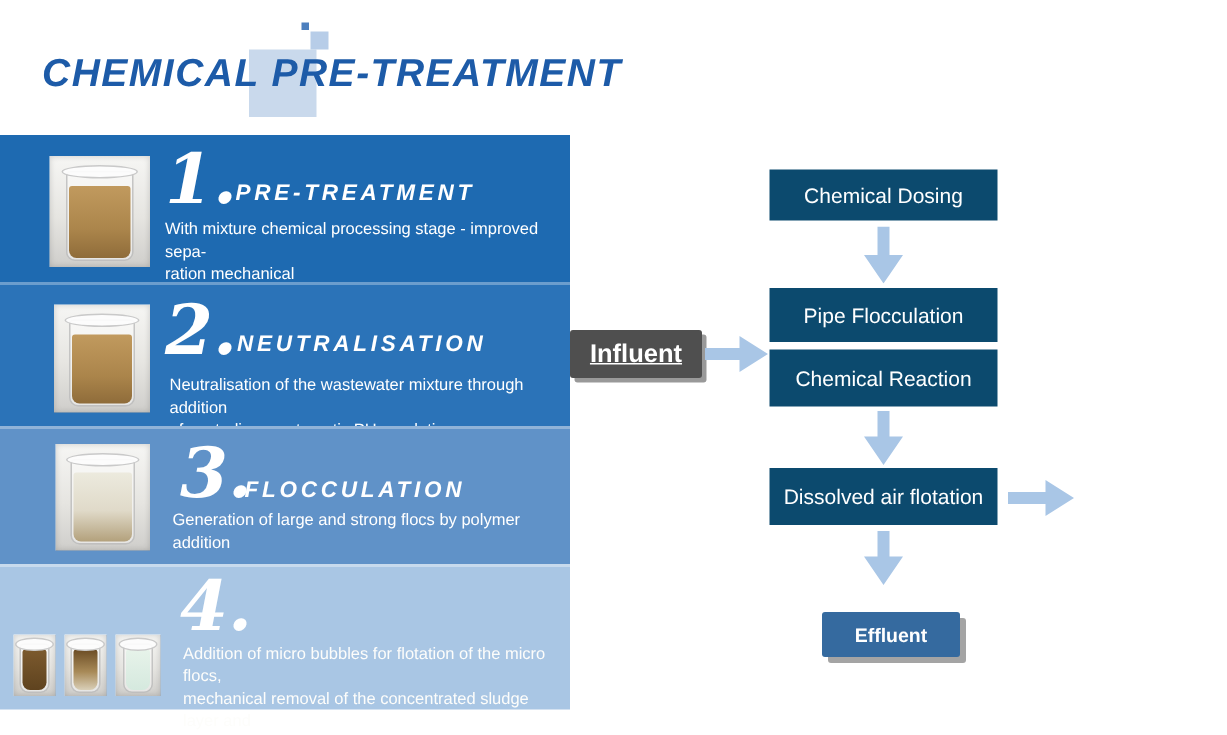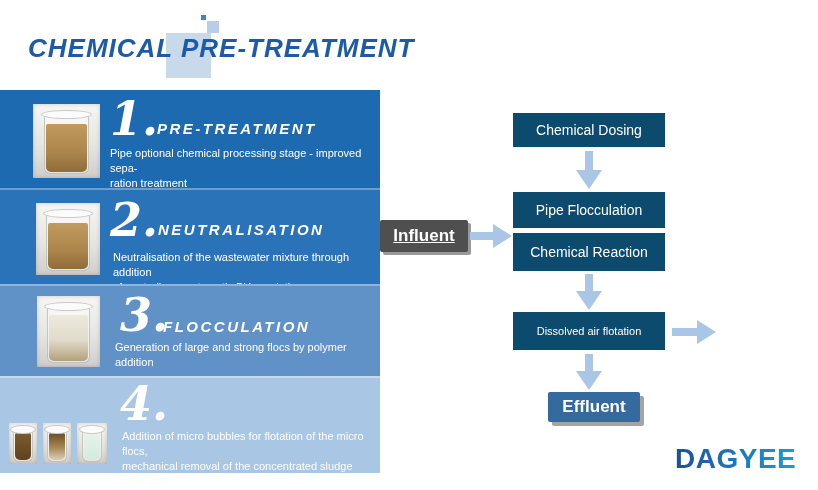--- a/index.html
+++ b/index.html
@@ -69,22 +69,22 @@
     display:flex; align-items:center; justify-content:center;
     font-size:14px;
   }
   .influent-box {
     position:absolute; left:380px; top:220px; width:88px; height:32px;
     background:#4f4f4f; color:#ffffff; font-weight:bold; font-size:17px;
     display:flex; align-items:center; justify-content:center;
     box-shadow:3px 3px 0 rgba(70,70,70,.55); border-radius:2px;text-decoration:underline;
   }
   .effluent-box {
-    position:absolute; left:548px; top:392px; width:92px; height:30px;
-    background:#356a9f; color:#ffffff; font-weight:bold; font-size:17px;
+    position:absolute; left:548px; top:408px; width:92px; height:30px;
+    background:#356a9f; color:#ffffff; font-weight:bold; font-size:13px;
     display:flex; align-items:center; justify-content:center;
     box-shadow:4px 4px 0 rgba(90,90,90,.55); border-radius:2px;
   }
   .sludge-box {
     position:absolute; left:724px; top:312px; width:78px; height:45px;
     background:#ffc000; color:#ffffff; font-size:12px; line-height:1.3;
     padding:7px 0 0 13px;
   }
   .arrow { position:absolute; }
   .arrow svg { display:block; }
@@ -111,22 +111,22 @@
     <div class="photo" style="left:33px; top:14px; width:67px; height:74px;">
       <div class="beaker">
         <div class="glass"></div>
           <div class="liquid liquid-murky"></div>
           <div class="rim"></div>
       </div>
     </div>
     <div class="step-number" style="left:110px; top:6px;">1.</div>
     <div class="step-title" style="left:157px; top:30px;text-align:center;">PRE-TREATMENT</div>
     <div class="step-desc" style="left:110px; top:56px; width:255px;">
-      <div>Pipe optional chemical processing stage - improved sepa-</div>
-      <div>ration treatment</div>
+      <div>With mixture chemical processing stage - improved sepa-</div>
+      <div>ration mechanical</div>
     </div>
   </div>
 
   <div class="step step2">
     <div class="photo" style="left:36px; top:13px; width:64px; height:72px;">
       <div class="beaker">
         <div class="glass"></div>
           <div class="liquid liquid-murky"></div>
           <div class="rim"></div>
       </div>
@@ -203,32 +203,31 @@
   <div class="flow-box" style="left:513px; top:233px; width:152px; height:38px;">Chemical Reaction</div>
 
   <div class="flow-box" style="left:513px; top:192px; width:152px; height:36px;">Pipe Flocculation</div>
 
   <div class="arrow" style="left:576px; top:274px;">
     <svg width="26" height="36" viewBox="0 0 26 36">
         <polygon points="9,0 17,0 17,17 26,17 13,36 0,17 9,17" fill="#a9c6e6"></polygon>
       </svg>
   </div>
 
-  <div class="flow-box" style="left:513px; top:312px; width:152px; height:38px; font-size:11px;">Dissolved air flotation</div>
+  <div class="flow-box" style="left:513px; top:312px; width:152px; height:38px; font-size:14px;">Dissolved air flotation</div>
 
   <div class="arrow" style="left:672px; top:320px;">
     <svg width="44" height="24" viewBox="0 0 44 24">
         <polygon points="0,8 25,8 25,0 44,12 25,24 25,16 0,16" fill="#a9c6e6"></polygon>
       </svg>
   </div>
 
 
   <div class="arrow" style="left:576px; top:354px;">
     <svg width="26" height="36" viewBox="0 0 26 36">
         <polygon points="9,0 17,0 17,17 26,17 13,36 0,17 9,17" fill="#a9c6e6"></polygon>
       </svg>
   </div>
 
   <div class="effluent-box">Effluent</div>
 
-  <div class="logo">DAGYEE</div>
 
 </div>
 
 </body></html>

